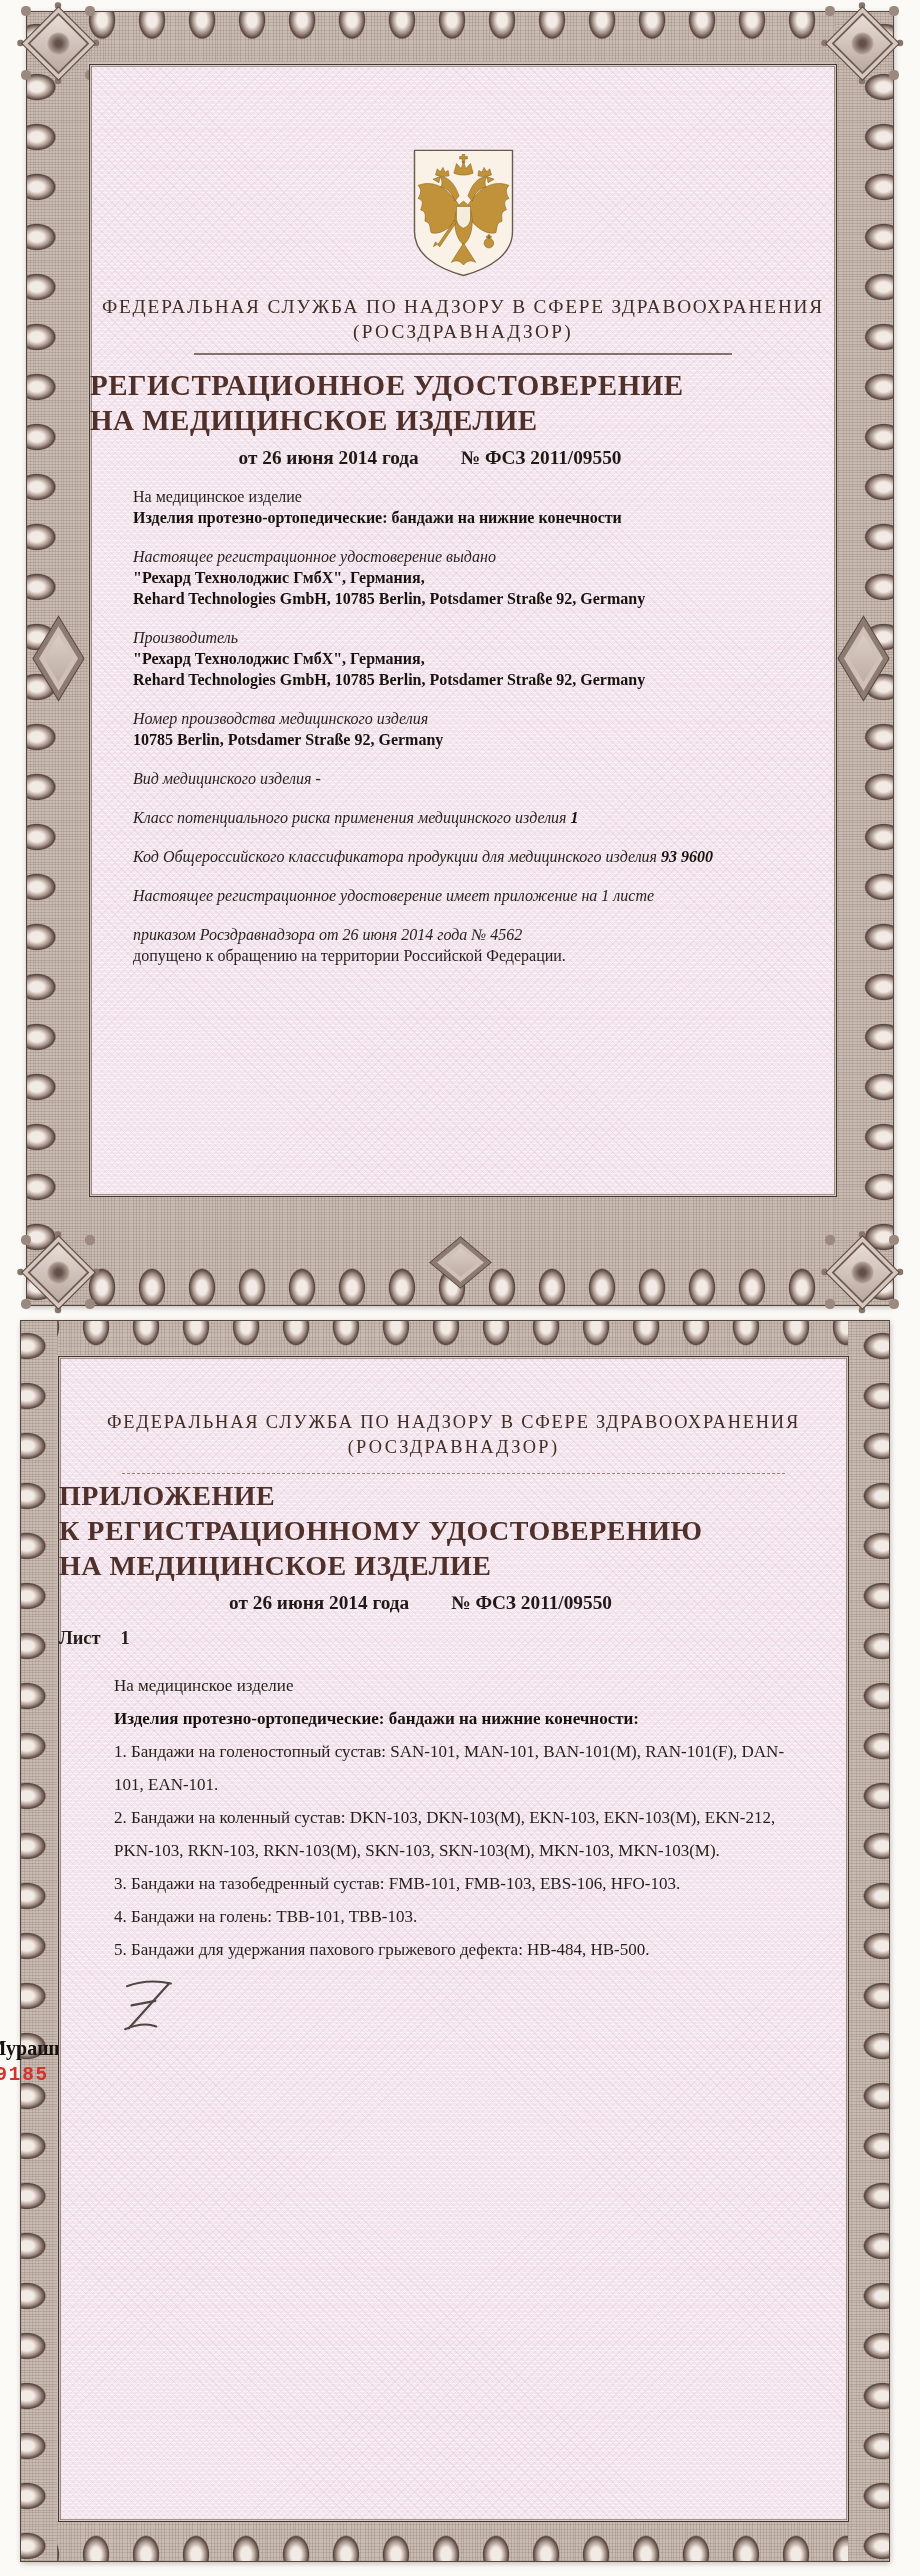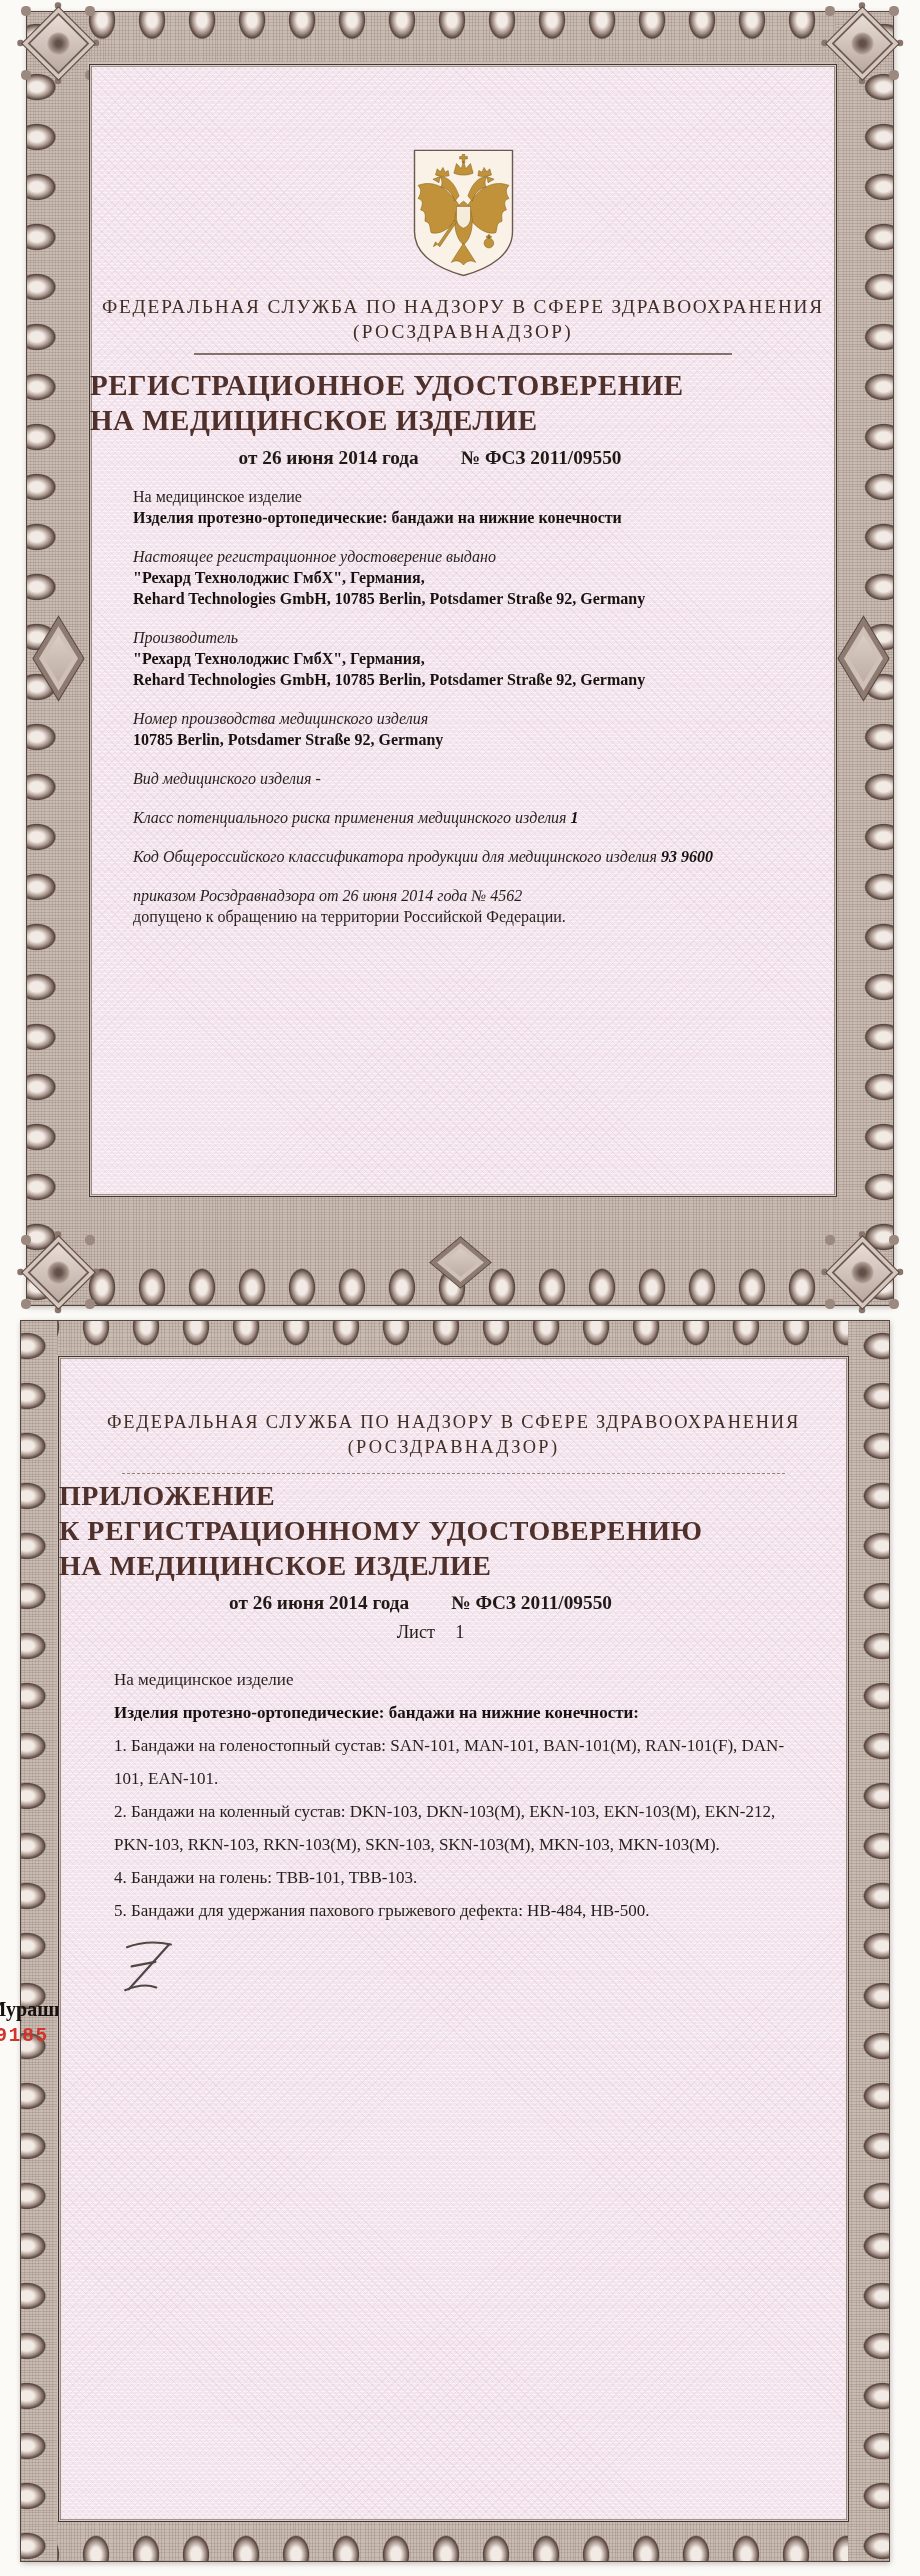--- a/index.html
+++ b/index.html
@@ -76,22 +76,22 @@
          color:#3f2d26; margin-top:11px; }
   .org .l2 { letter-spacing:2.3px; }
   .rule1 { width:72%; height:1.8px; background:#5c4b42; opacity:.75; margin:9.2px auto 0; }
   .rule2 { width:84%; border-top:1.4px dashed #93837a; margin:13px auto 0; }
   .doc-title { text-align:left; font-weight:bold; color:#4f302a; letter-spacing:0.5px; }
   .doc1 .doc-title { font-size:29px; line-height:35px; margin-top:13px; }
   .doc2 .doc-title { font-size:28px; line-height:35px; margin-top:4px; }
   .doc-title.cont { margin-top:0; }
   .dateline { display:flex; justify-content:center; gap:42px; margin-top:9.2px;
       font-weight:bold; font-size:19.3px; color:#1f1a16; transform:translateX(-33px); }
-  .sheetline { text-align:center; padding-right:46px; margin-top:8px;
-      font-weight:normal; font-size:18.4px; color:#241e1a; }
+  .sheetline { text-align:left; padding-right:46px; margin-top:14px;
+      font-weight:bold; font-size:18.4px; color:#241e1a; }
   .sheetline .num { margin-left:20px; }
 
   .body1 { margin-top:16.6px; padding:0 42px 0 43px; font-size:16px; line-height:21px; color:#241f1b; }
   .body1 p.gap { margin-top:18px;font-style:italic; }
   .body1 .b { font-weight:bold; color:#17120f; }
   .body2 { margin-top:20px; padding:0 39px 0 55px; font-size:17px; line-height:33px; color:#241f1b; }
   .body2 .b { font-weight:bold; color:#17120f; }
   .zmark { margin:9.2px 0 0 57px; }
 
   
@@ -173,20 +173,21 @@
       <p><span class="n"></span><span class="b">"Рехард Технолоджис ГмбХ", Германия,</span></p>
       <p><span class="n"></span><span class="b">Rehard Technologies GmbH, 10785 Berlin, Potsdamer Straße 92, Germany</span></p>
       <p class="gap"><span class="n">Производитель</span><span class="b"></span></p>
       <p><span class="n"></span><span class="b">"Рехард Технолоджис ГмбХ", Германия,</span></p>
       <p><span class="n"></span><span class="b">Rehard Technologies GmbH, 10785 Berlin, Potsdamer Straße 92, Germany</span></p>
       <p class="gap"><span class="n">Номер производства медицинского изделия</span><span class="b"></span></p>
       <p><span class="n"></span><span class="b">10785 Berlin, Potsdamer Straße 92, Germany</span></p>
       <p class="gap"><span class="n">Вид медицинского изделия -</span><span class="b"></span></p>
       <p class="gap"><span class="n">Класс потенциального риска применения медицинского изделия </span><span class="b">1</span></p>
       <p class="gap"><span class="n">Код Общероссийского классификатора продукции для медицинского изделия </span><span class="b">93 9600</span></p>
+      <p class="gap"><span class="n">Настоящее регистрационное удостоверение имеет приложение на 1 листе</span><span class="b"></span></p>
       <p class="gap"><span class="n">приказом Росздравнадзора от 26 июня 2014 года № 4562</span><span class="b"></span></p>
       <p><span class="n">допущено к обращению на территории Российской Федерации.</span><span class="b"></span></p>
     </div>
 
     <div class="sigblock">
       <div class="sig-label" style="left:28px; top:1052px;">
         <p>Врио руководителя Федеральной службы</p>
         <p>по надзору в сфере здравоохранения</p>
       </div>
       <svg class="stamp" style="left:447px; top:937px;" width="195" height="195" viewBox="0 0 210 210">
@@ -244,20 +245,21 @@
     </div>
     <div class="sheetline">
       <span>Лист</span><span class="num">1</span>
     </div>
 
     <div class="body2">
       <p>На медицинское изделие</p>
       <p class="b">Изделия протезно-ортопедические: бандажи на нижние конечности:</p>
       <p>1. Бандажи на голеностопный сустав: SAN-101, MAN-101, BAN-101(M), RAN-101(F), DAN-101, EAN-101.</p>
       <p>2. Бандажи на коленный сустав: DKN-103, DKN-103(M), EKN-103, EKN-103(M), EKN-212, PKN-103, RKN-103, RKN-103(M), SKN-103, SKN-103(M), MKN-103, MKN-103(M).</p>
+      <p>3. Бандажи на тазобедренный сустав: FMB-101, FMB-103, EBS-106, HFO-103.</p>
       <p>4. Бандажи на голень: TBB-101, TBB-103.</p>
       <p>5. Бандажи для удержания пахового грыжевого дефекта: HB-484, HB-500.</p>
     </div>
 
     <div class="zmark">
       <svg width="64" height="59" viewBox="0 0 70 64">
         <g fill="none" stroke="#4e4743" stroke-width="2.4" stroke-linecap="round">
           <path d="M12,12 C28,6 46,6 60,9"></path>
           <path d="M58,9 L14,58"></path>
           <path d="M10,59 C24,53 36,53 44,56"></path>

